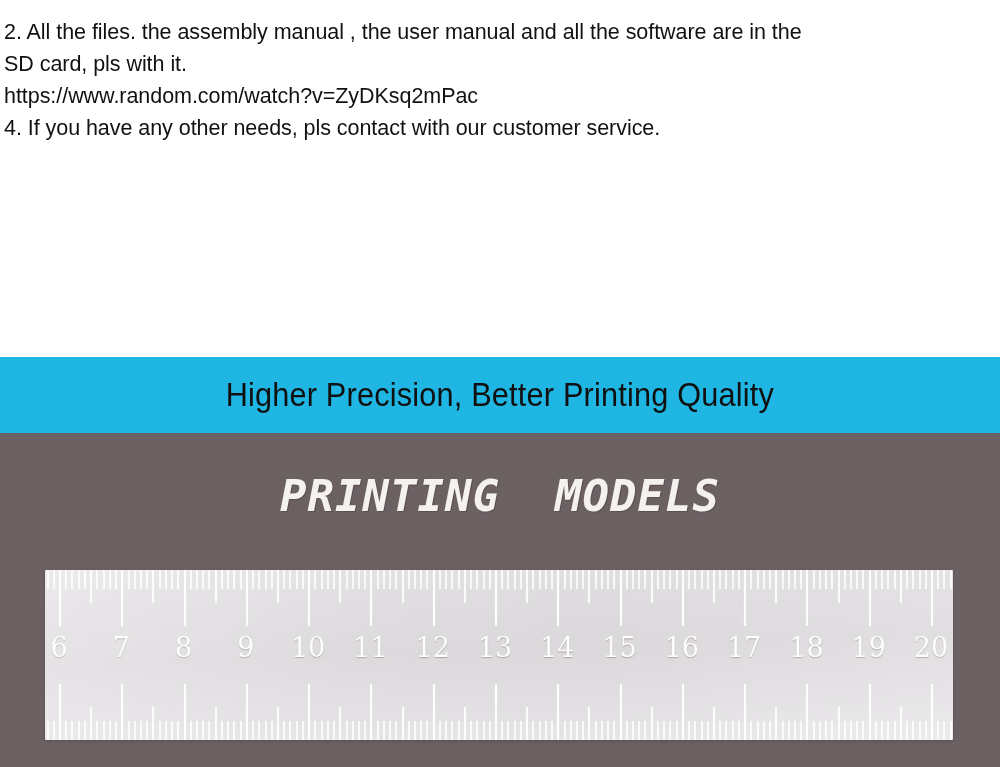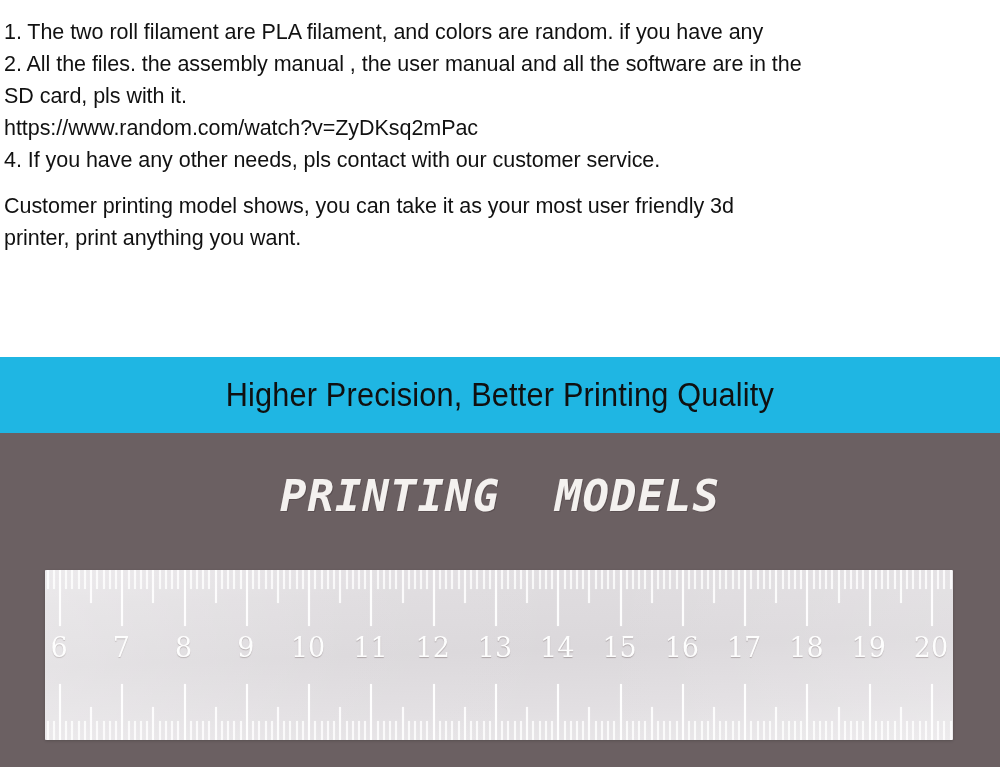--- a/index.html
+++ b/index.html
@@ -157,31 +157,26 @@
 </style>
 </head>
 <body>
 
 <section id="notice-section">
 
 
   <div id="notice-intro-gap"></div>
 
   <ul id="notice-list">
-    <li class="notice-line">1. The two roll filament are PLA filament, and colors are random. if you have any</li>
     <li class="notice-line">2. All the files. the assembly manual , the user manual and all the software are in the</li>
     <li class="notice-line">SD card, pls with it.</li>
     <li class="notice-line">https://www.random.com/watch?v=ZyDKsq2mPac</li>
     <li class="notice-line">4. If you have any other needs, pls contact with our customer service.</li>
   </ul>
 
-  <div id="notice-closing">
-    <div class="closing-line">Customer printing model shows, you can take it as your most user friendly 3d</div>
-    <div class="closing-line">printer, print anything you want.</div>
-  </div>
 
 </section>
 
 <div id="promo-banner">
   <span id="promo-banner-text">Higher Precision, Better Printing Quality</span>
 </div>
 
 <div id="models-panel"></div>
 
 <div id="models-title">PRINTING  MODELS</div>

